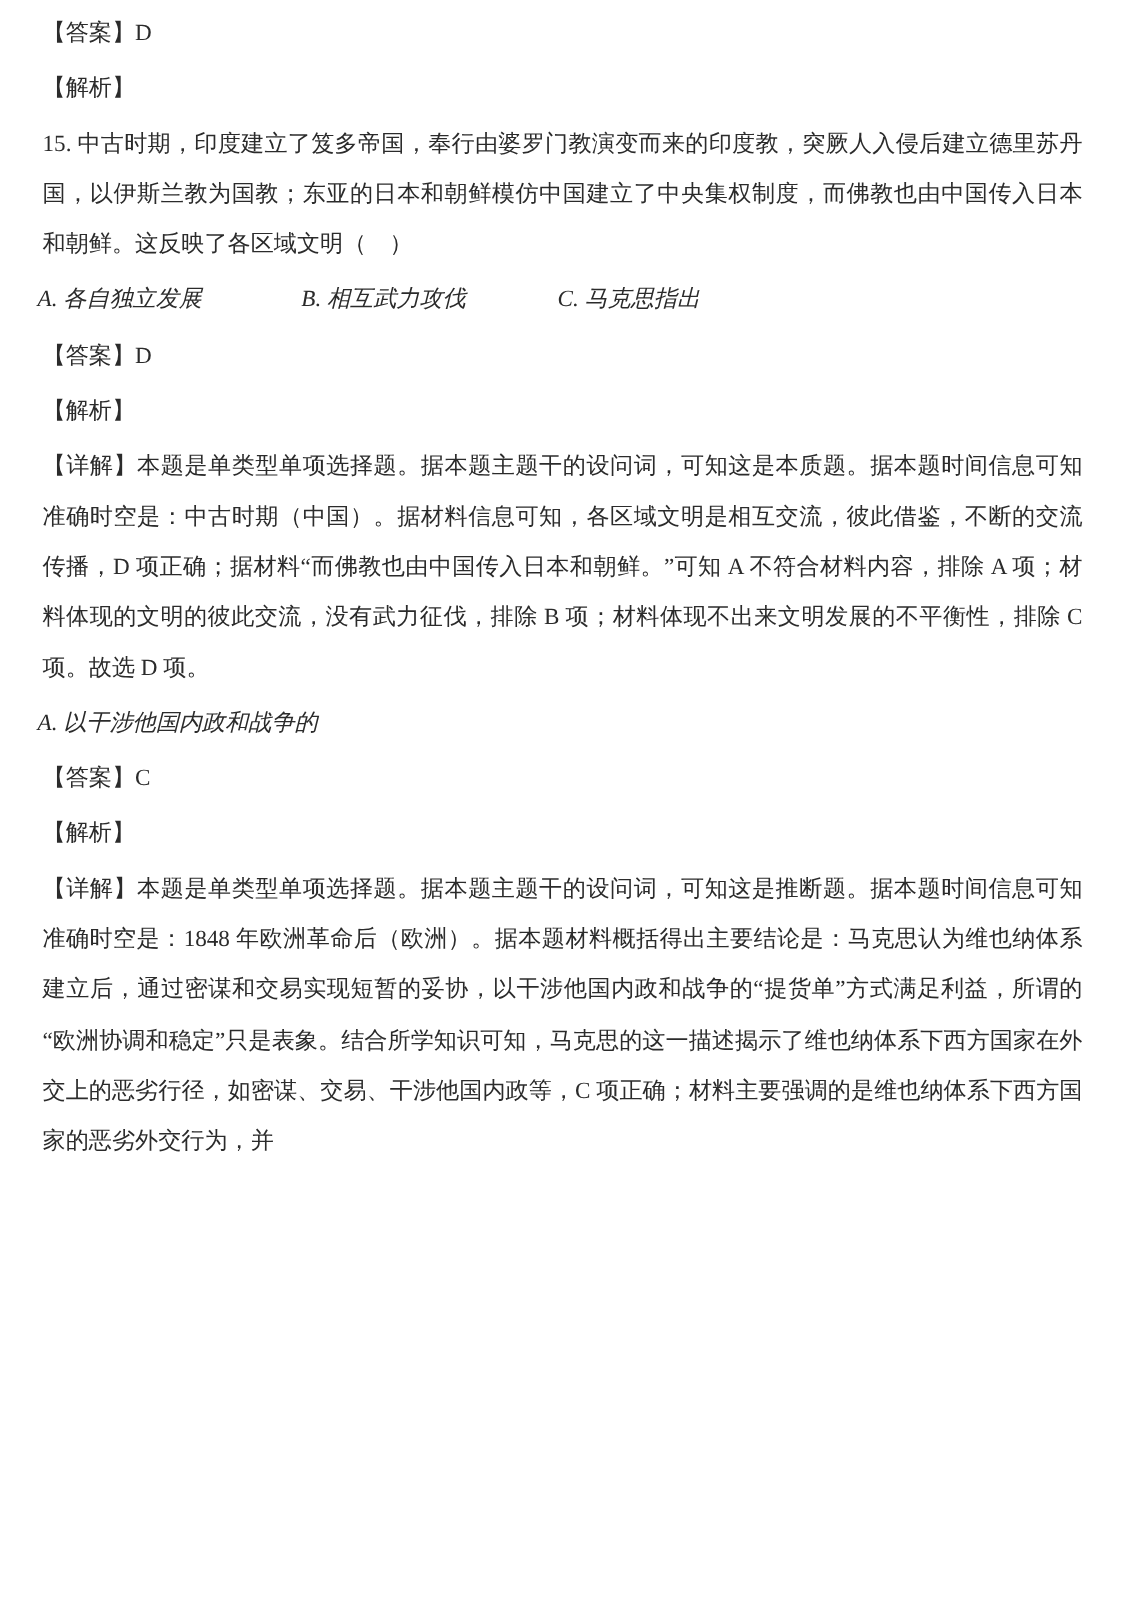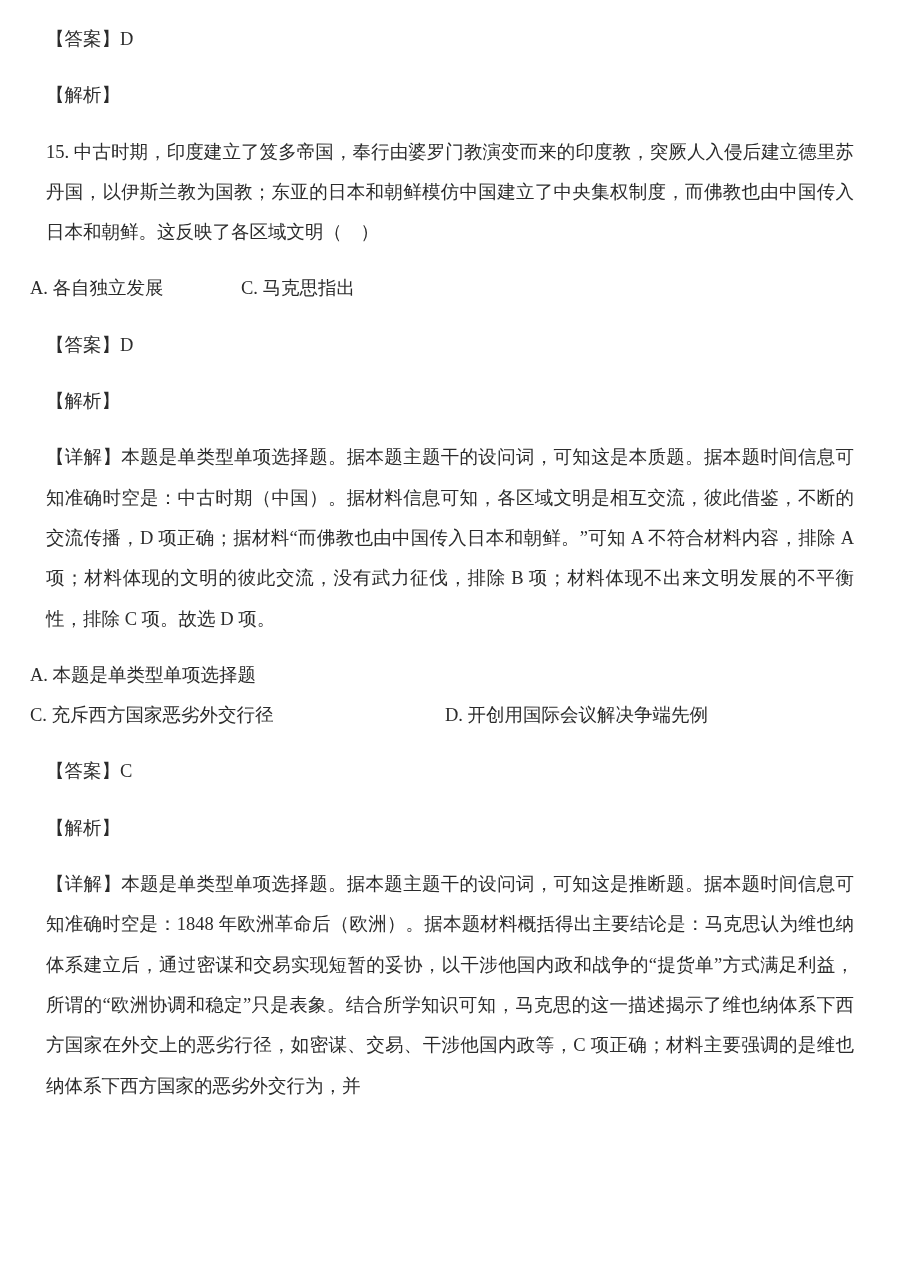--- a/index.html
+++ b/index.html
@@ -12,26 +12,26 @@
   .page {
     width: 900px;
     height: 1286px;
     padding: 3px 30px 0 30px;
     font-family: "Liberation Serif", "DejaVu Serif", serif;
     font-size: 18.5px;
     line-height: 40.3px;
     color: #2b2b2b;
     background: #ffffff;
   }
-  p { margin: 16px; }
+  p { margin: 4px; }
   .para {
     text-align: justify;
     text-justify: inter-ideograph;
   }
-  .opt-row { display: flex; }
+  .opt-row { display: flex; font-style: italic; }
   .opt { flex: 0 0 auto; }
   .opt-row-4 .opt:nth-child(1) { width: 211px; }
   .opt-row-4 .opt:nth-child(2) { width: 205px; }
   .opt-row-4 .opt:nth-child(3) { width: 209px; }
   .opt-row-2 .opt:nth-child(1) { width: 415px; }
 </style>
 </head>
 <body>
 
 <div class="page">
@@ -40,36 +40,33 @@
     <p class="line">
       <span>【答案】</span><span>D</span>
     </p>
     <p class="line">【解析】</p>
   </section>
 
   <section>
     <p class="para">15. 中古时期，印度建立了笈多帝国，奉行由婆罗门教演变而来的印度教，突厥人入侵后建立德里苏丹国，以伊斯兰教为国教；东亚的日本和朝鲜模仿中国建立了中央集权制度，而佛教也由中国传入日本和朝鲜。这反映了各区域文明（　）</p>
     <div class="opt-row opt-row-4">
       <span class="opt">A. 各自独立发展</span>
+      <span class="opt">B. 相互武力攻伐</span>
       <span class="opt">C. 马克思指出</span>
     </div>
     <p class="line">
       <span>【答案】</span><span>D</span>
     </p>
     <p class="line">【解析】</p>
     <p class="para">【详解】本题是单类型单项选择题。据本题主题干的设问词，可知这是本质题。据本题时间信息可知准确时空是：中古时期（中国）。据材料信息可知，各区域文明是相互交流，彼此借鉴，不断的交流传播，D 项正确；据材料“而佛教也由中国传入日本和朝鲜。”可知 A 不符合材料内容，排除 A 项；材料体现的文明的彼此交流，没有武力征伐，排除 B 项；材料体现不出来文明发展的不平衡性，排除 C 项。故选 D 项。</p>
   </section>
 
   <section>
     <div class="opt-row opt-row-2">
-      <span class="opt">A. 本题是单类型单项选择题</span>
-    </div>
-    <div class="opt-row opt-row-2">
-      <span class="opt">C. 充斥西方国家恶劣外交行径</span>
-      <span class="opt">D. 开创用国际会议解决争端先例</span>
+      <span class="opt">A. 以干涉他国内政和战争的</span>
     </div>
     <p class="line">
       <span>【答案】</span><span>C</span>
     </p>
     <p class="line">【解析】</p>
     <p class="para">【详解】本题是单类型单项选择题。据本题主题干的设问词，可知这是推断题。据本题时间信息可知准确时空是：1848 年欧洲革命后（欧洲）。据本题材料概括得出主要结论是：马克思认为维也纳体系建立后，通过密谋和交易实现短暂的妥协，以干涉他国内政和战争的“提货单”方式满足利益，所谓的“欧洲协调和稳定”只是表象。结合所学知识可知，马克思的这一描述揭示了维也纳体系下西方国家在外交上的恶劣行径，如密谋、交易、干涉他国内政等，C 项正确；材料主要强调的是维也纳体系下西方国家的恶劣外交行为，并</p>
   </section>
 
 </div>
 

